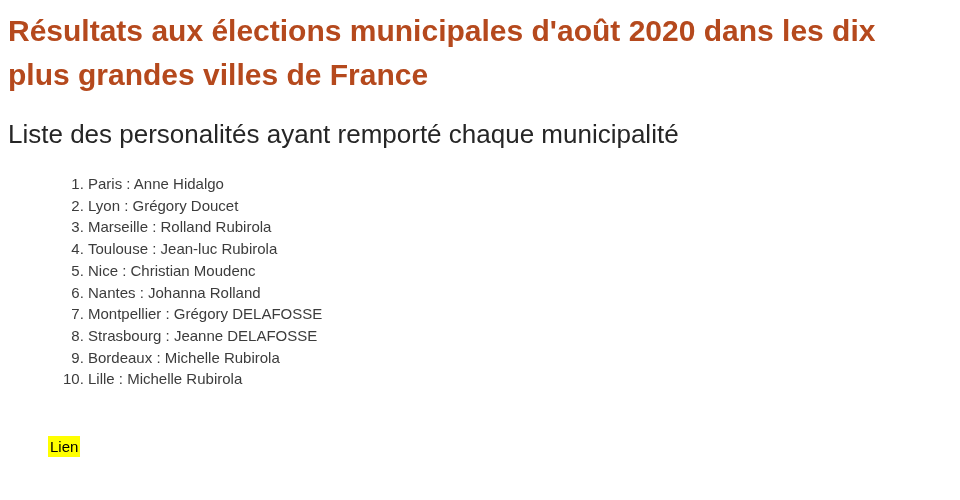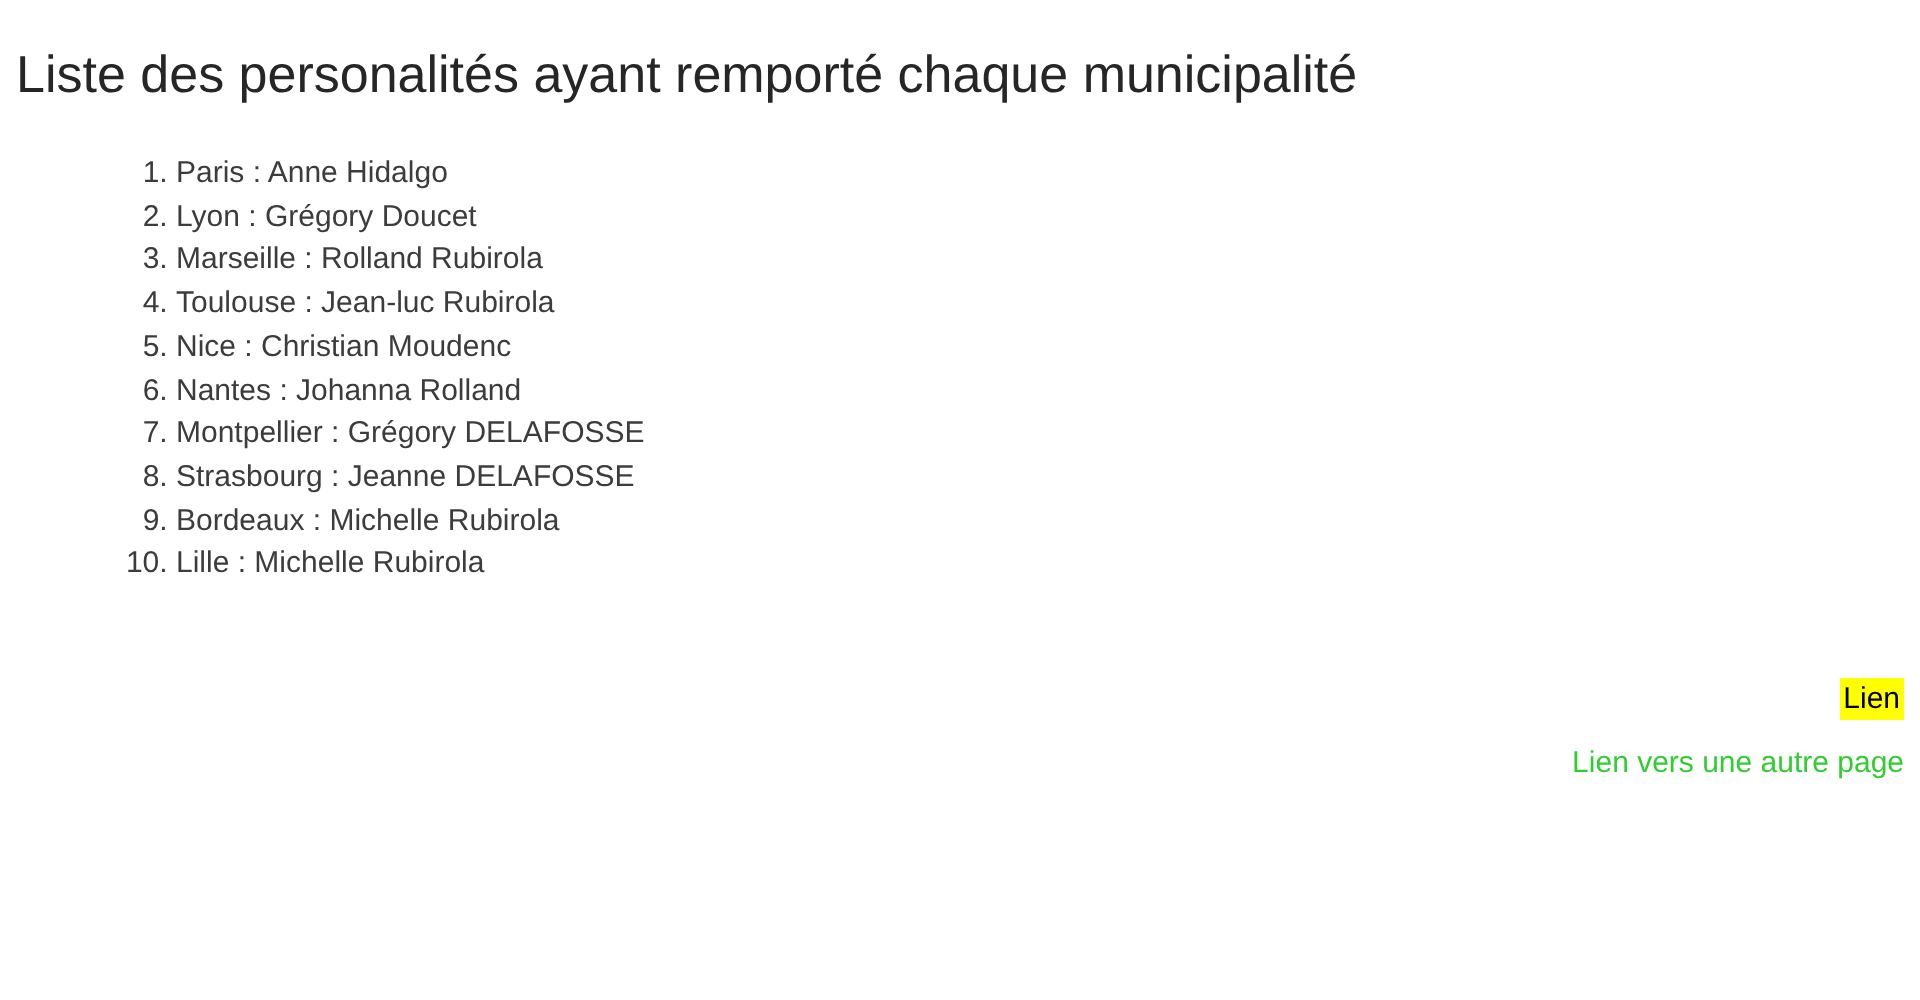--- a/index.html
+++ b/index.html
@@ -54,21 +54,20 @@
     color: var(--body-text);
   }
   ol.winners-list li {
     padding: 0;
     margin-left: 40px;
   }
   p.link-row {
     margin: 0 0 0 40px;
     font-size: 15px;
     line-height: 22px;
-    text-align: right;
   }
   p.link-row.first {
     margin-top: 46px;
   }
   p.link-row.second {
     margin-top: 10px;
   }
   a.highlighted-link {
     background: var(--hl-bg);
     color: var(--hl-text);
@@ -80,37 +79,35 @@
     color: var(--green-link);
     text-decoration: none;
     cursor: pointer;
   }
 </style>
 </head>
 <body>
 
 <div class="page">
 
+  <h1 class="page-title">Résultats aux élections municipales d'août 2020 dans les dix plus grandes villes de France</h1>
 
   <h2 class="section-heading">Liste des personalités ayant remporté chaque municipalité</h2>
 
   <ol class="winners-list">
       <li>Paris : Anne Hidalgo</li>
       <li>Lyon : Grégory Doucet</li>
       <li>Marseille : Rolland Rubirola</li>
       <li>Toulouse : Jean-luc Rubirola</li>
       <li>Nice : Christian Moudenc</li>
       <li>Nantes : Johanna Rolland</li>
       <li>Montpellier : Grégory DELAFOSSE</li>
       <li>Strasbourg : Jeanne DELAFOSSE</li>
       <li>Bordeaux : Michelle Rubirola</li>
       <li>Lille : Michelle Rubirola</li>
     </ol>
 
   <p class="link-row first">
     <a href="#" class="highlighted-link">Lien</a>
   </p>
 
-  <p class="link-row second">
-    <a href="#" class="green-link">Lien vers une autre page</a>
-  </p>
 
 </div>
 
 </body></html>

